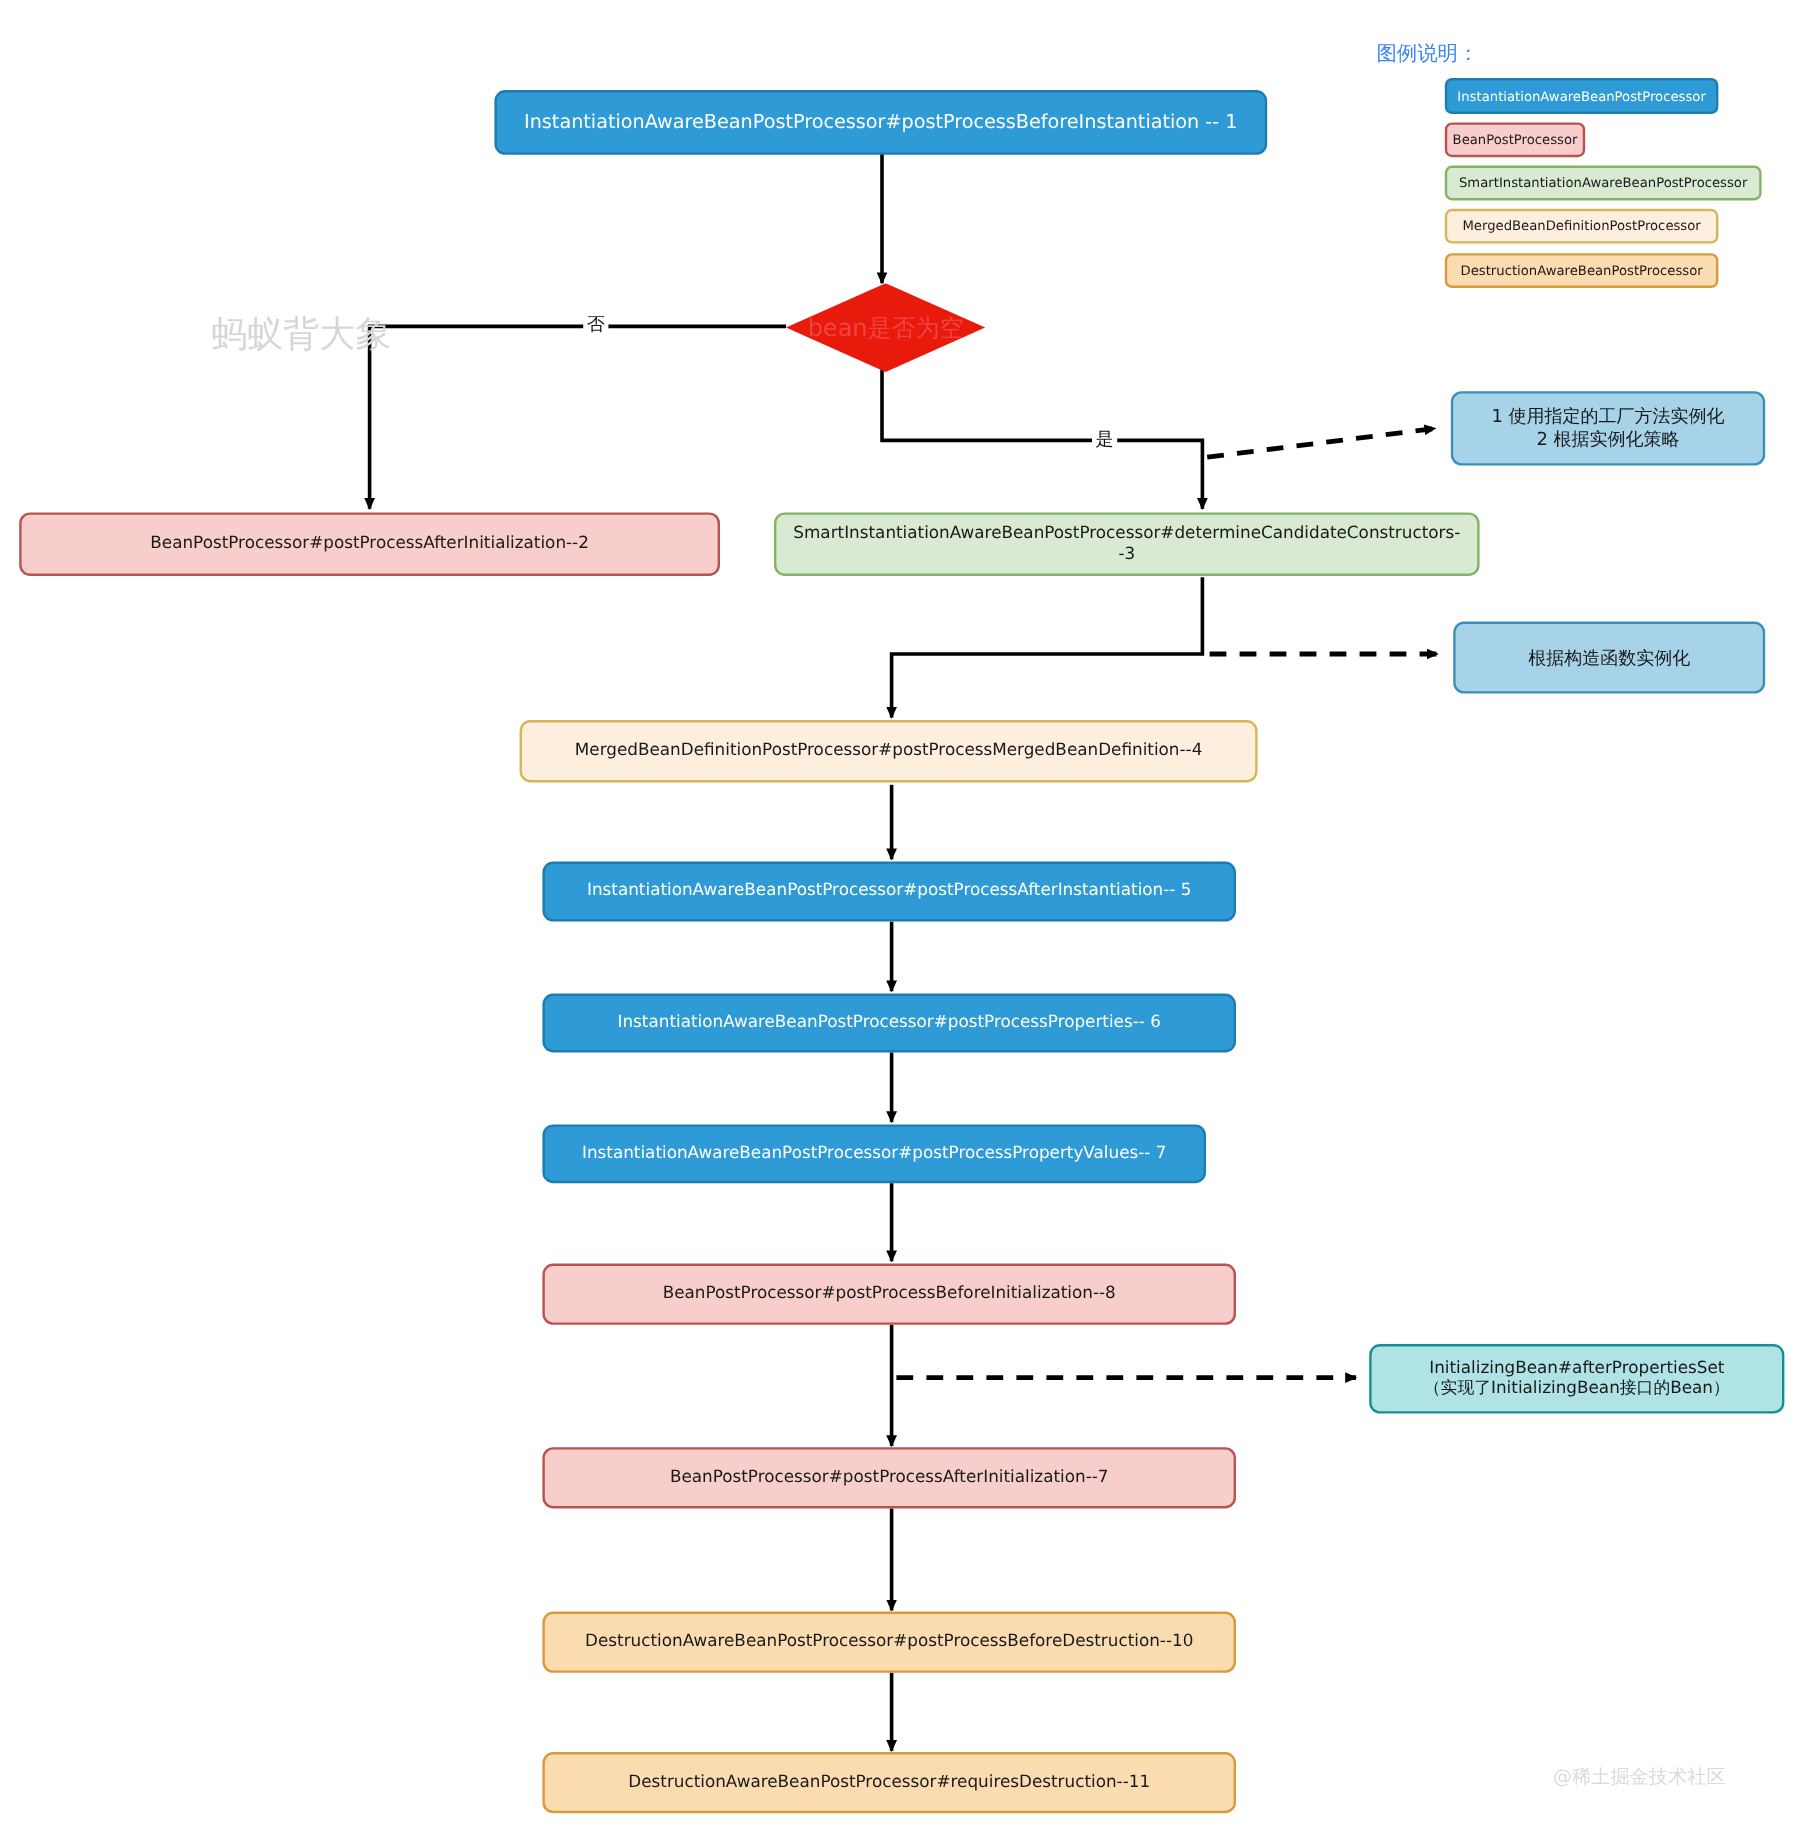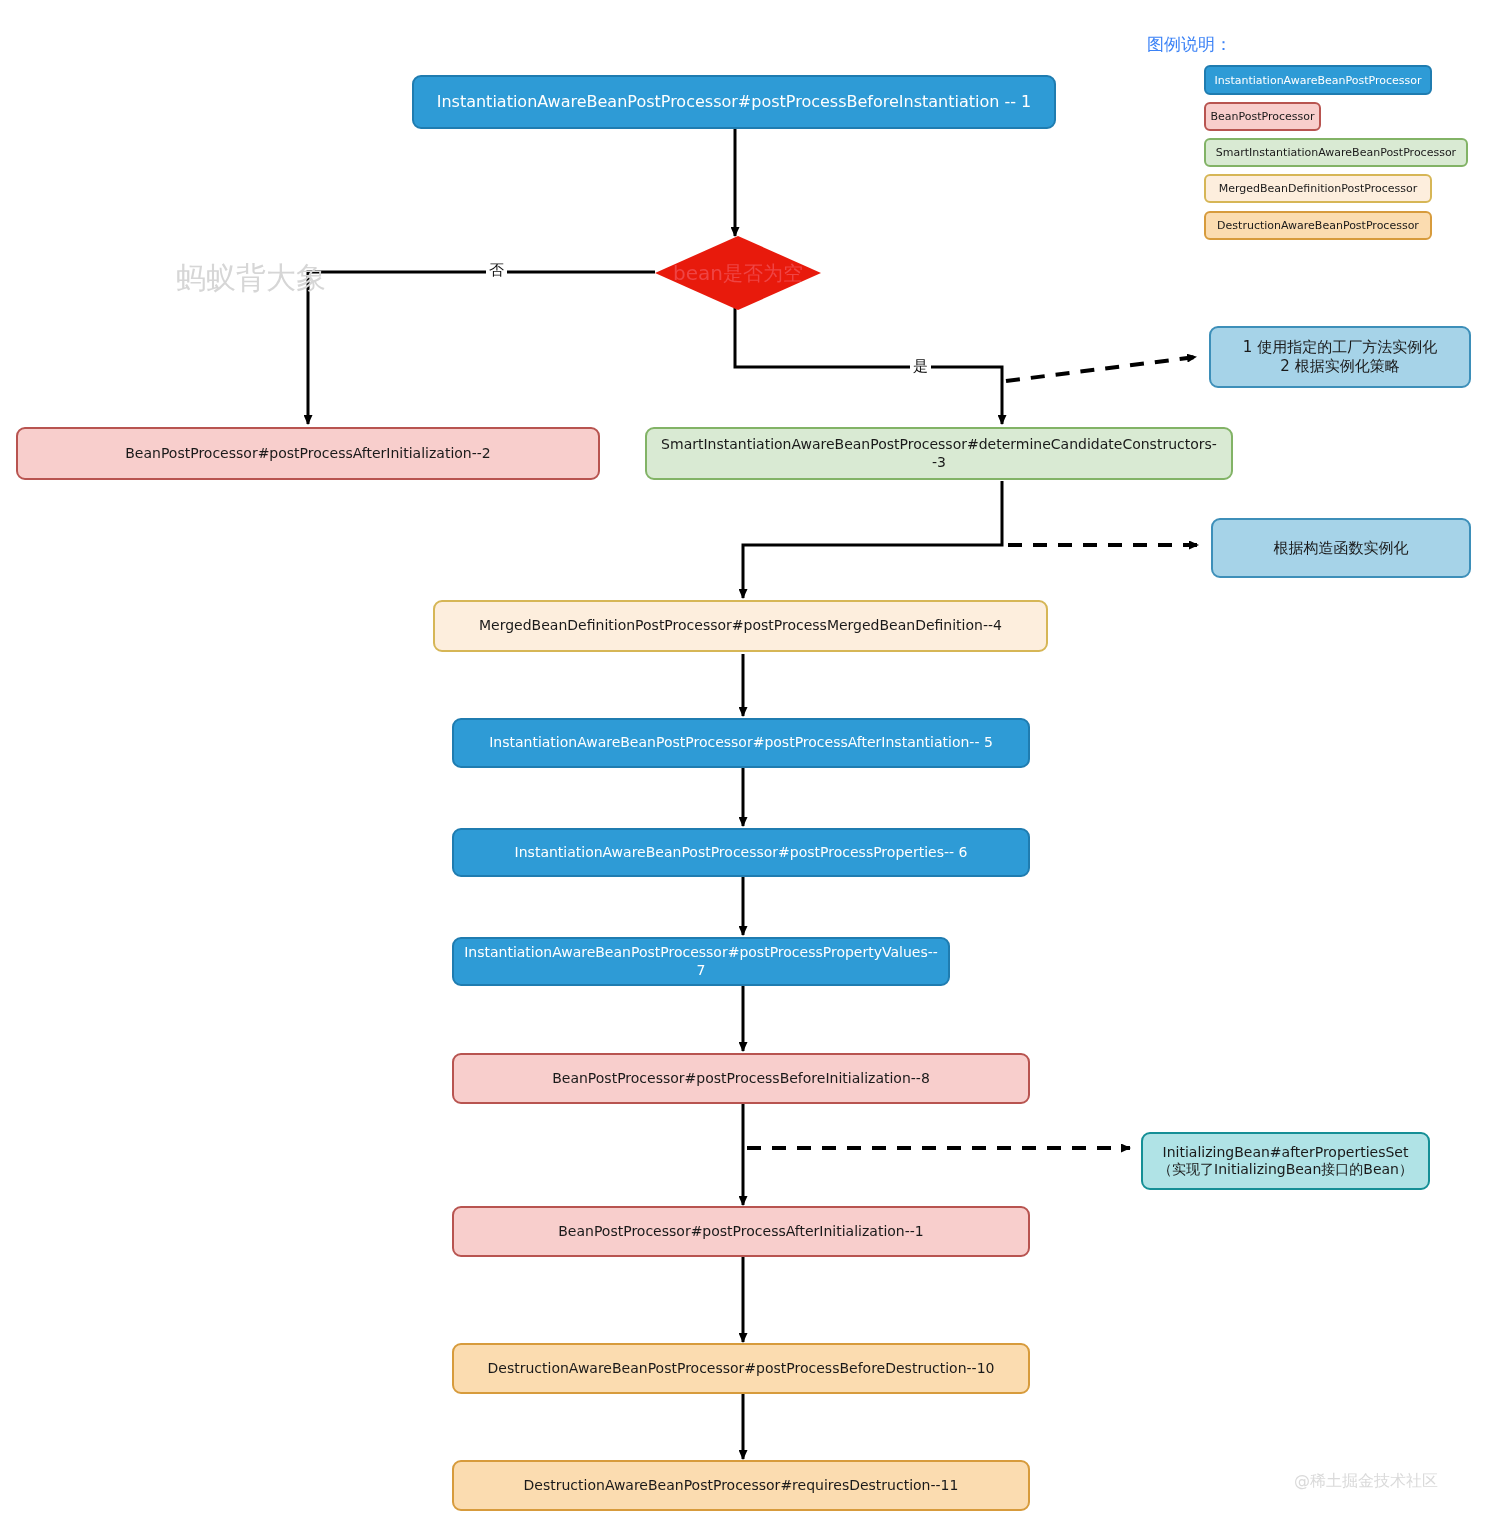--- a/index.html
+++ b/index.html
@@ -203,47 +203,47 @@
   </div>
 
   <div class="node n-blue n-sm" style="left:452px; top:718px; width:578px; height:50px;">
     <span>InstantiationAwareBeanPostProcessor#postProcessAfterInstantiation-- 5</span>
   </div>
 
   <div class="node n-blue n-sm" style="left:452px; top:828px; width:578px; height:49px;">
     <span>InstantiationAwareBeanPostProcessor#postProcessProperties-- 6</span>
   </div>
 
-  <div class="node n-blue n-sm" style="left:452px; top:937px; width:498px; height:49px;">
+  <div class="node n-blue n-sm" style="left:452px; top:937px; width:553px; height:49px;">
     <span>InstantiationAwareBeanPostProcessor#postProcessPropertyValues-- 7</span>
   </div>
 
   <div class="node n-pink n-sm" style="left:452px; top:1053px; width:578px; height:51px;">
     <span>BeanPostProcessor#postProcessBeforeInitialization--8</span>
   </div>
 
   <div class="node n-pink n-sm" style="left:452px; top:1206px; width:578px; height:51px;">
-    <span>BeanPostProcessor#postProcessAfterInitialization--1</span>
+    <span>BeanPostProcessor#postProcessAfterInitialization--7</span>
   </div>
 
   <div class="node n-orange n-sm" style="left:452px; top:1343px; width:578px; height:51px;">
     <span>DestructionAwareBeanPostProcessor#postProcessBeforeDestruction--10</span>
   </div>
 
   <div class="node n-orange n-sm" style="left:452px; top:1460px; width:578px; height:51px;">
     <span>DestructionAwareBeanPostProcessor#requiresDestruction--11</span>
   </div>
 
   <div class="node n-note n-note-txt" style="left:1209px; top:326px; width:262px; height:62px; flex-direction:column;justify-content:center;">
     <span>1 使用指定的工厂方法实例化</span>
     <span>2 根据实例化策略</span>
   </div>
 
   <div class="node n-note n-note-txt" style="left:1211px; top:518px; width:260px; height:60px;">
     <span>根据构造函数实例化</span>
   </div>
 
-  <div class="node n-teal n-sm" style="left:1141px; top:1120px; width:289px; height:58px; flex-direction:column;margin-top:12px;">
+  <div class="node n-teal n-sm" style="left:1141px; top:1120px; width:346px; height:58px; flex-direction:column;">
     <span>InitializingBean#afterPropertiesSet</span>
     <span>（实现了InitializingBean接口的Bean）</span>
   </div>
 
 </div>
 
 </body></html>

